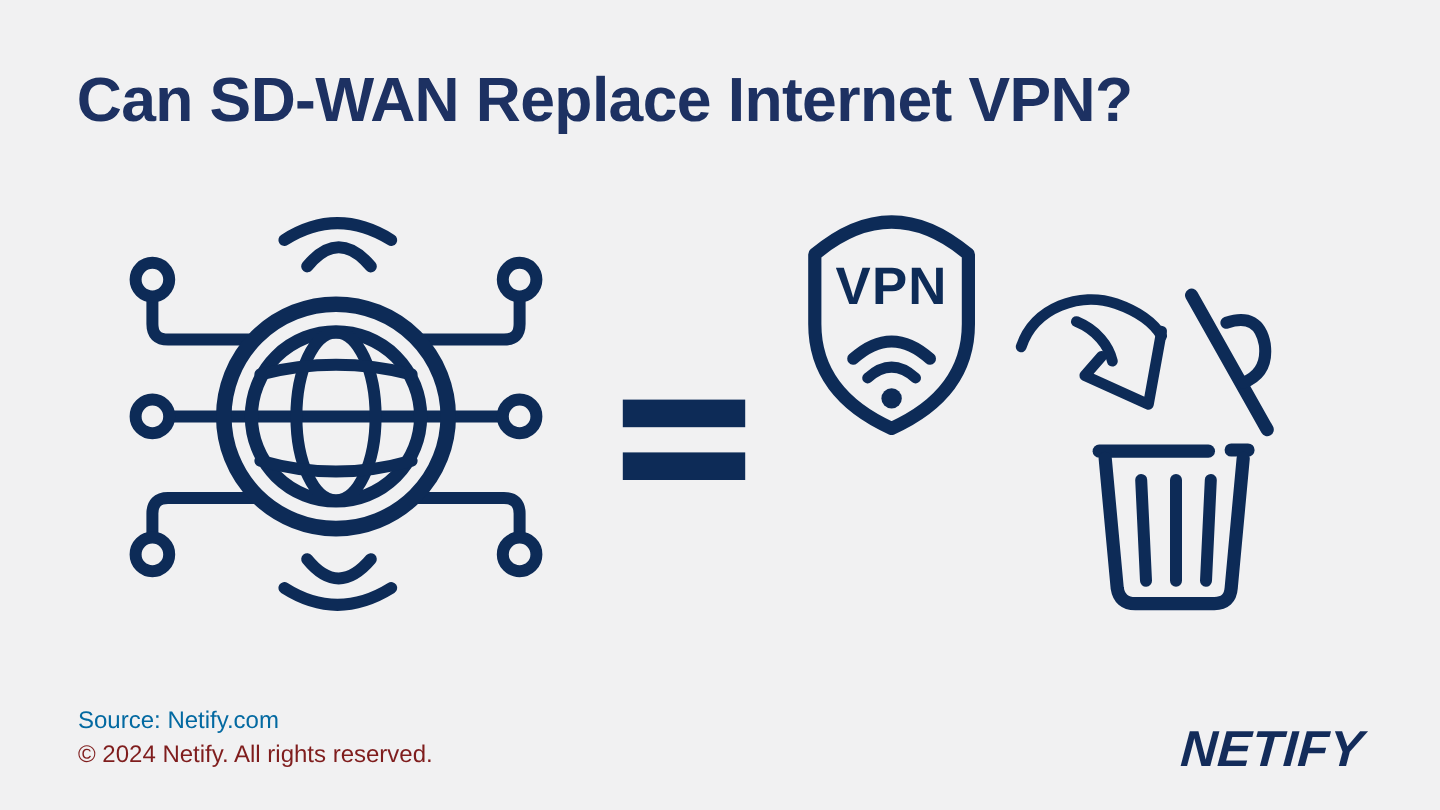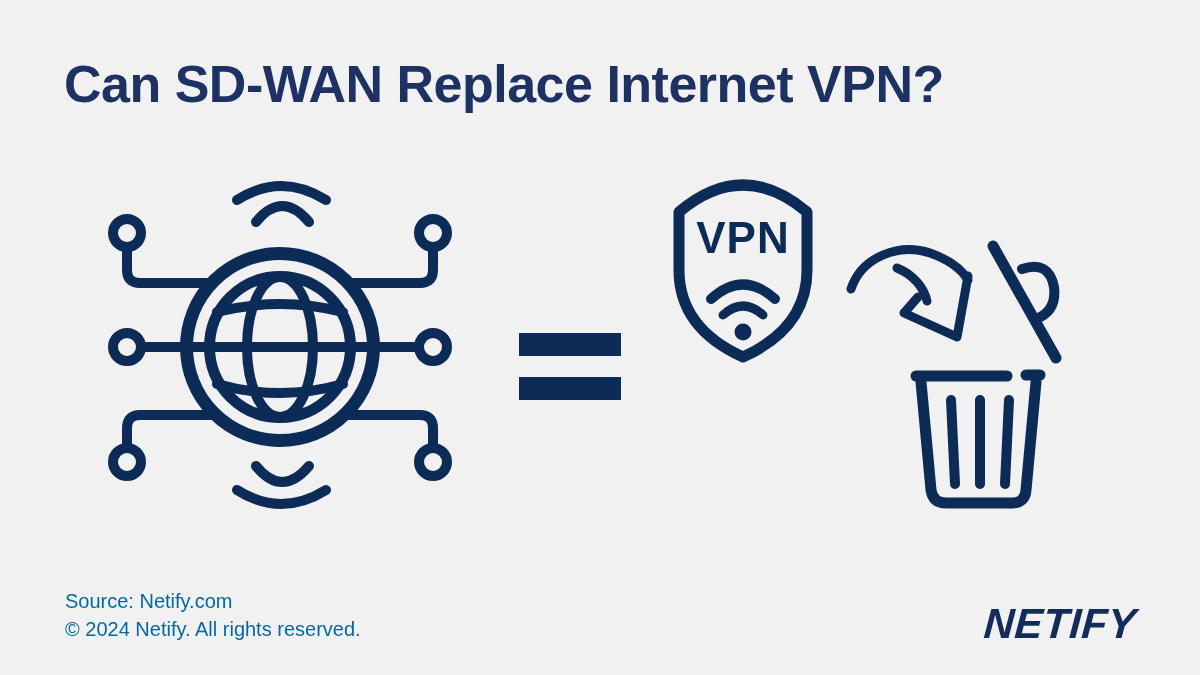--- a/index.html
+++ b/index.html
@@ -12,21 +12,21 @@
     font-size:52px;font-weight:bold;letter-spacing:-0.5px;
     color:#1d3162;white-space:nowrap;
   }
   .diagram-svg{position:absolute;left:0;top:0;}
   .footer-source{
     position:absolute;left:65px;top:590px;
     font-size:20px;color:#0369a1;
   }
   .footer-copy{
     position:absolute;left:65px;top:618px;
-    font-size:20px;color:#0369a1;
+    font-size:20px;color:#7f1d1d;
   }
   .brand{
     position:absolute;right:64px;top:600px;
     font-size:42px;font-weight:bold;font-style:italic;
     color:#132c5a;letter-spacing:0.5px;transform:skewX(-4deg);
     white-space:nowrap;
   }
 </style>
 </head>
 <body>

